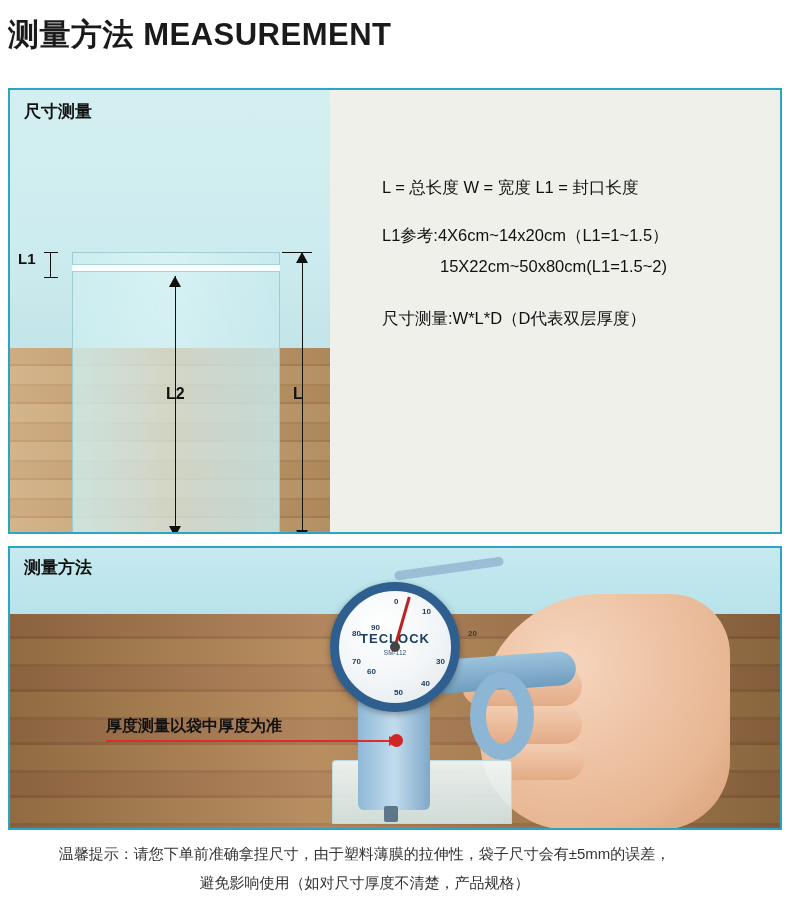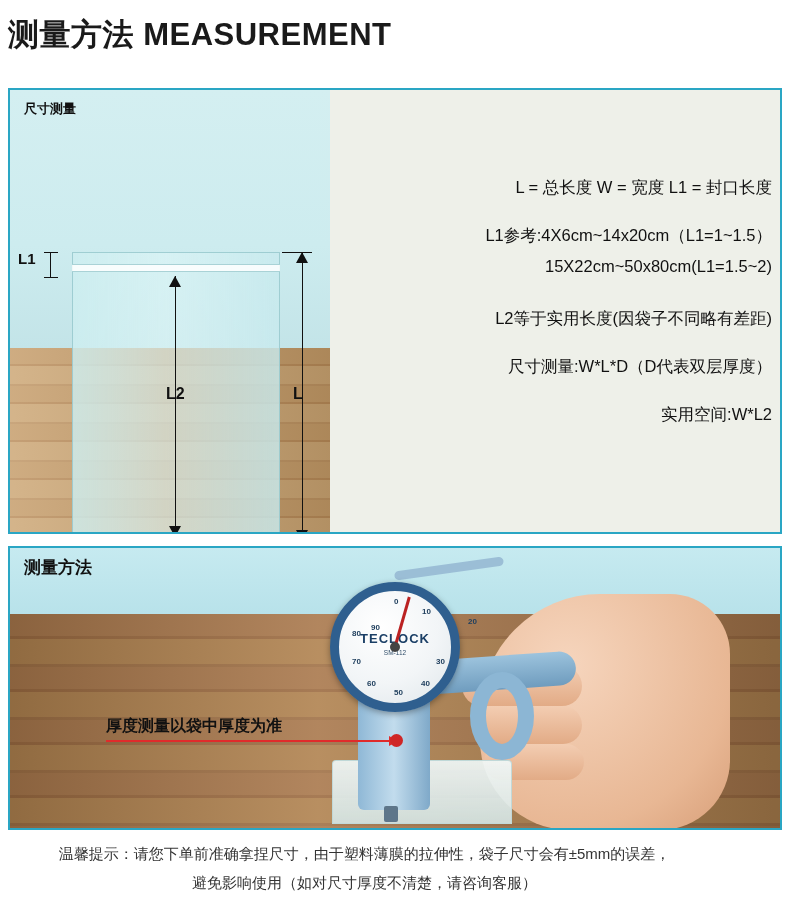--- a/index.html
+++ b/index.html
@@ -104,37 +104,36 @@
   }
   #lbl-L1 { left: 8px; top: 160px; font-size: 15px; }
   #lbl-L2 { left: 150px; top: 295px; }
   #lbl-L  { left: 283px; top: 295px; }
 
   .tick { position:absolute; background:#111; }
 
   .panel1-caption {
     position: absolute;
     left: 14px; top: 10px;
-    font-size: 13px;
+    font-size: 17px;
     font-weight: bold;
     color: #111;
   }
 
   .panel1-right {
     position: absolute;
     left: 320px; top: 0;
     width: 450px; height: 442px;
     background: #eef0e9;
   }
   .spec-list {
     position: absolute;
     left: 52px;
     top: 86px;
     width: 390px;
-    text-align: right;
   }
   .spec-line {
     font-size: 16.5px;
     color: #111;
     margin-bottom: 26px;
     white-space: nowrap;
     line-height: 1.35;
   }
   .spec-line.sub {
     margin-left: 58px;
@@ -330,23 +329,21 @@
       <div class="label-box" id="lbl-L">L</div>
 
       <div class="panel1-caption">尺寸测量</div>
     </div>
 
     <div class="panel1-right">
       <div class="spec-list">
         <div class="spec-line">L = 总长度   W = 宽度   L1 = 封口长度</div>
         <div class="spec-line">L1参考:4X6cm~14x20cm（L1=1~1.5）</div>
         <div class="spec-line sub">15X22cm~50x80cm(L1=1.5~2)</div>
-        <div class="spec-line">L2等于实用长度(因袋子不同略有差距)</div>
         <div class="spec-line">尺寸测量:W*L*D（D代表双层厚度）</div>
-        <div class="spec-line">实用空间:W*L2</div>
       </div>
     </div>
   </div>
 
   <div class="panel2">
     <div class="p2-wall"></div>
     <div class="p2-desk"></div>
 
     <div class="hand"></div>
     <div class="finger" style="left:452px; top:118px; width:120px; height:40px;"></div>
@@ -359,38 +356,38 @@
       <div class="gauge-topbar"></div>
       <div class="gauge-body"></div>
       <div class="gauge-arm"></div>
       <div class="gauge-ring"></div>
       <div class="gauge-tip"></div>
       <div class="gauge-face">
         <div class="gauge-brand">TECLOCK</div>
         <div class="gauge-sub">SM-112</div>
         <div class="gauge-num" style="left:55px; top:6px;">0</div>
         <div class="gauge-num" style="left:83px; top:16px;">10</div>
-        <div class="gauge-num" style="left:97px; top:26px;padding-left:32px;">20</div>
+        <div class="gauge-num" style="left:97px; top:38px;padding-left:32px;">20</div>
         <div class="gauge-num" style="left:97px; top:66px;">30</div>
         <div class="gauge-num" style="left:82px; top:88px;">40</div>
         <div class="gauge-num" style="left:55px; top:97px;">50</div>
-        <div class="gauge-num" style="left:28px; top:88px;">60</div>
+        <div class="gauge-num" style="left:28px; top:76px;">60</div>
         <div class="gauge-num" style="left:13px; top:66px;">70</div>
         <div class="gauge-num" style="left:13px; top:38px;">80</div>
         <div class="gauge-num" style="left:32px; top:16px;margin-top:16px;">90</div>
         <div class="gauge-needle"></div>
         <div class="gauge-hub"></div>
       </div>
     </div>
 
     <div class="p2-note">厚度测量以袋中厚度为准</div>
     <div class="p2-arrow"></div>
     <div class="p2-dot"></div>
 
     <div class="panel2-caption">测量方法</div>
   </div>
 
   <div class="footer">
     <div>温馨提示：请您下单前准确拿捏尺寸，由于塑料薄膜的拉伸性，袋子尺寸会有±5mm的误差，</div>
-    <div>避免影响使用（如对尺寸厚度不清楚，请咨询客服）</div>
+    <div>避免影响使用（如对尺寸厚度不清楚，产品规格）</div>
   </div>
 
 </div>
 
 </body></html>

